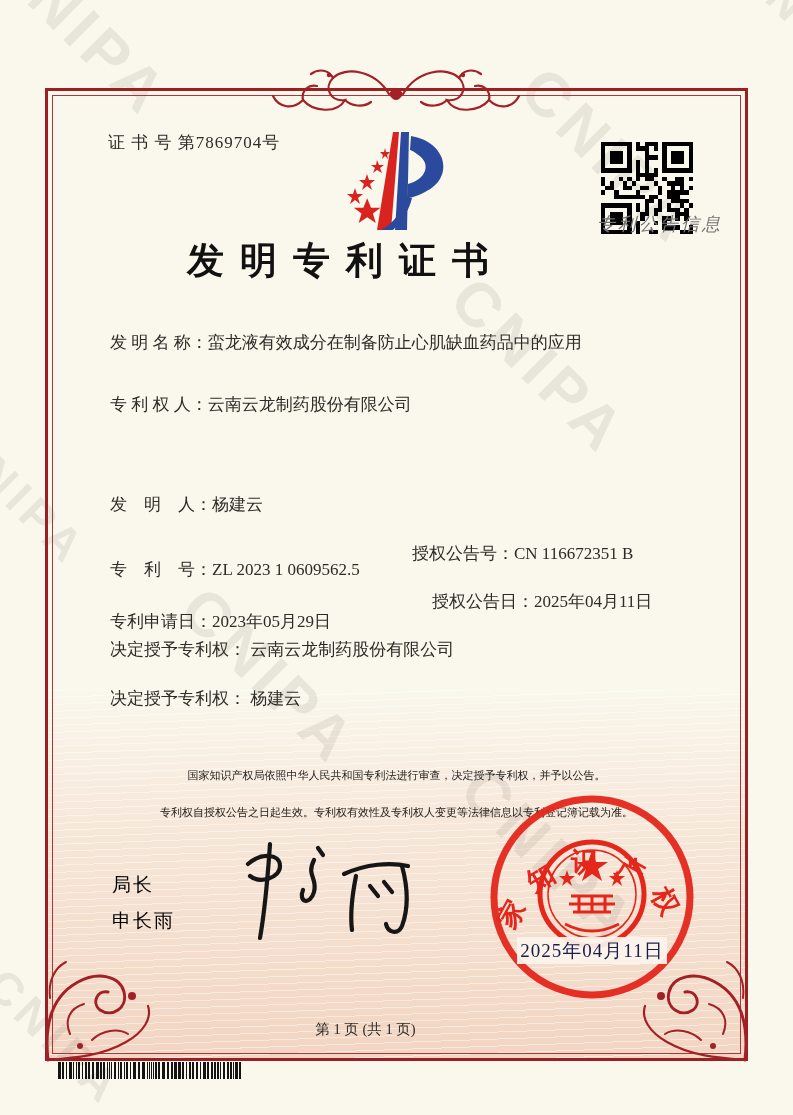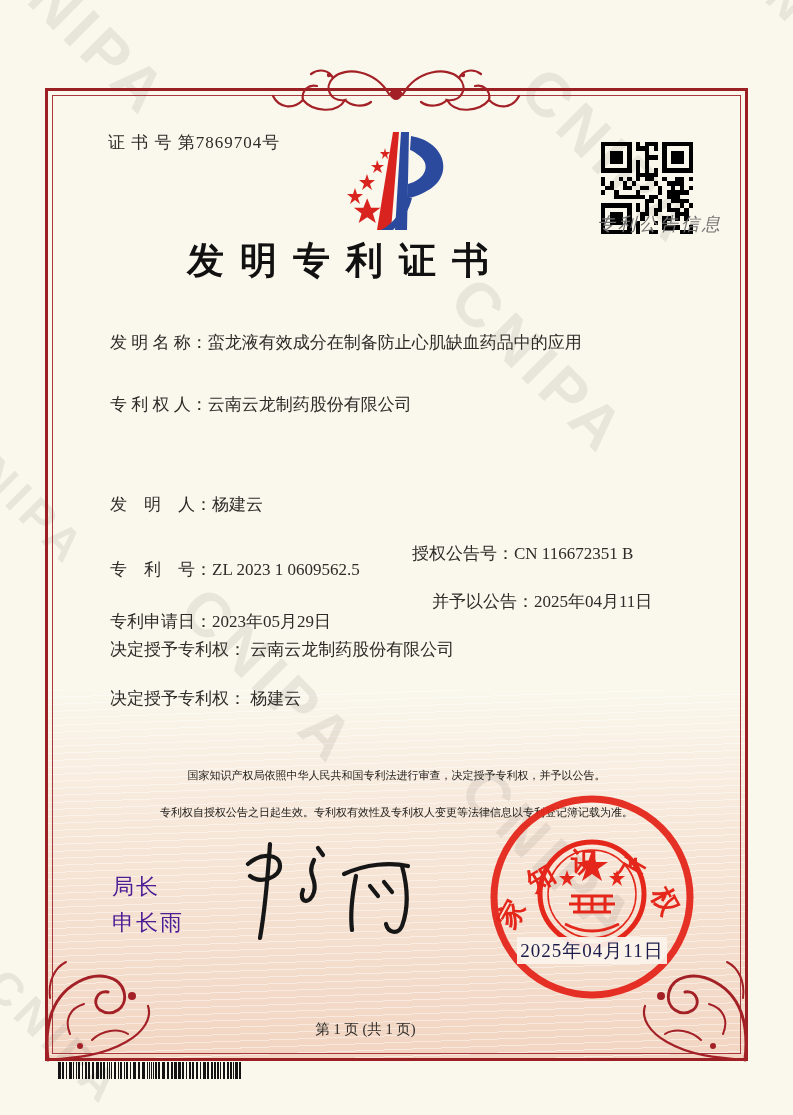--- a/index.html
+++ b/index.html
@@ -26,21 +26,21 @@
   
   .certno{left:108px;top:131px;font-size:17px;letter-spacing:1px;}
   .qrlabel{left:597px;top:212px;font-size:18px;letter-spacing:3px;color:#737373;font-style:italic;}
   .title{left:0;top:236px;width:676px;text-align:center;font-size:37px;font-weight:bold;
          letter-spacing:16px;text-indent:16px;color:#111;}
   .row{font-size:17px;line-height:25px;}
   .lab{display:inline-block;vertical-align:top;white-space:pre;}
   .val{display:inline-block;vertical-align:top;}
   .statement{left:88px;top:757px;width:617px;text-align:center;font-size:11px;
              line-height:37px;color:#1d1a17;}
-  .signer{font-size:22px;letter-spacing:2px;color:#4c1d95;}
+  .signer{font-size:19px;letter-spacing:2px;color:#000000;}
   .footer{left:0;top:1020px;width:731px;text-align:center;font-size:14.5px;}
 </style>
 </head>
 <body>
 
 <div class="guilloche"></div>
 
 <span class="wm big" style="left:-28px;top:-8px;">CNIPA</span>
 <span class="wm big" style="left:500px;top:120px;">CNIPA</span>
 <span class="wm small" style="left:722px;top:-6px;">CNIPA</span>
@@ -349,21 +349,21 @@
   <div class="abs row" style="left:110px;top:557px;">
     <span class="lab">专　利　号：</span><span class="val">ZL 2023 1 0609562.5</span>
   </div>
   <div class="abs row" style="left:412px;top:541px;">
     <span class="lab">授权公告号：</span><span class="val">CN 116672351 B</span>
   </div>
   <div class="abs row" style="left:110px;top:589px;margin-top:20px;">
     <span class="lab">专利申请日：</span><span class="val">2023年05月29日</span>
   </div>
   <div class="abs row" style="left:432px;top:589px;">
-    <span class="lab">并予以公告：</span><span class="val">2025年04月11日</span>
+    <span class="lab">授权公告日：</span><span class="val">2025年04月11日</span>
   </div>
   <div class="abs row" style="left:110px;top:637px;">
     <span class="lab">决定授予专利权：</span> <span class="val">云南云龙制药股份有限公司</span>
   </div>
   <div class="abs row" style="left:110px;top:686px;">
     <span class="lab">决定授予专利权：</span> <span class="val">杨建云</span>
   </div>
 
   <div class="abs statement">
     <div>国家知识产权局依照中华人民共和国专利法进行审查，决定授予专利权，并予以公告。</div>

